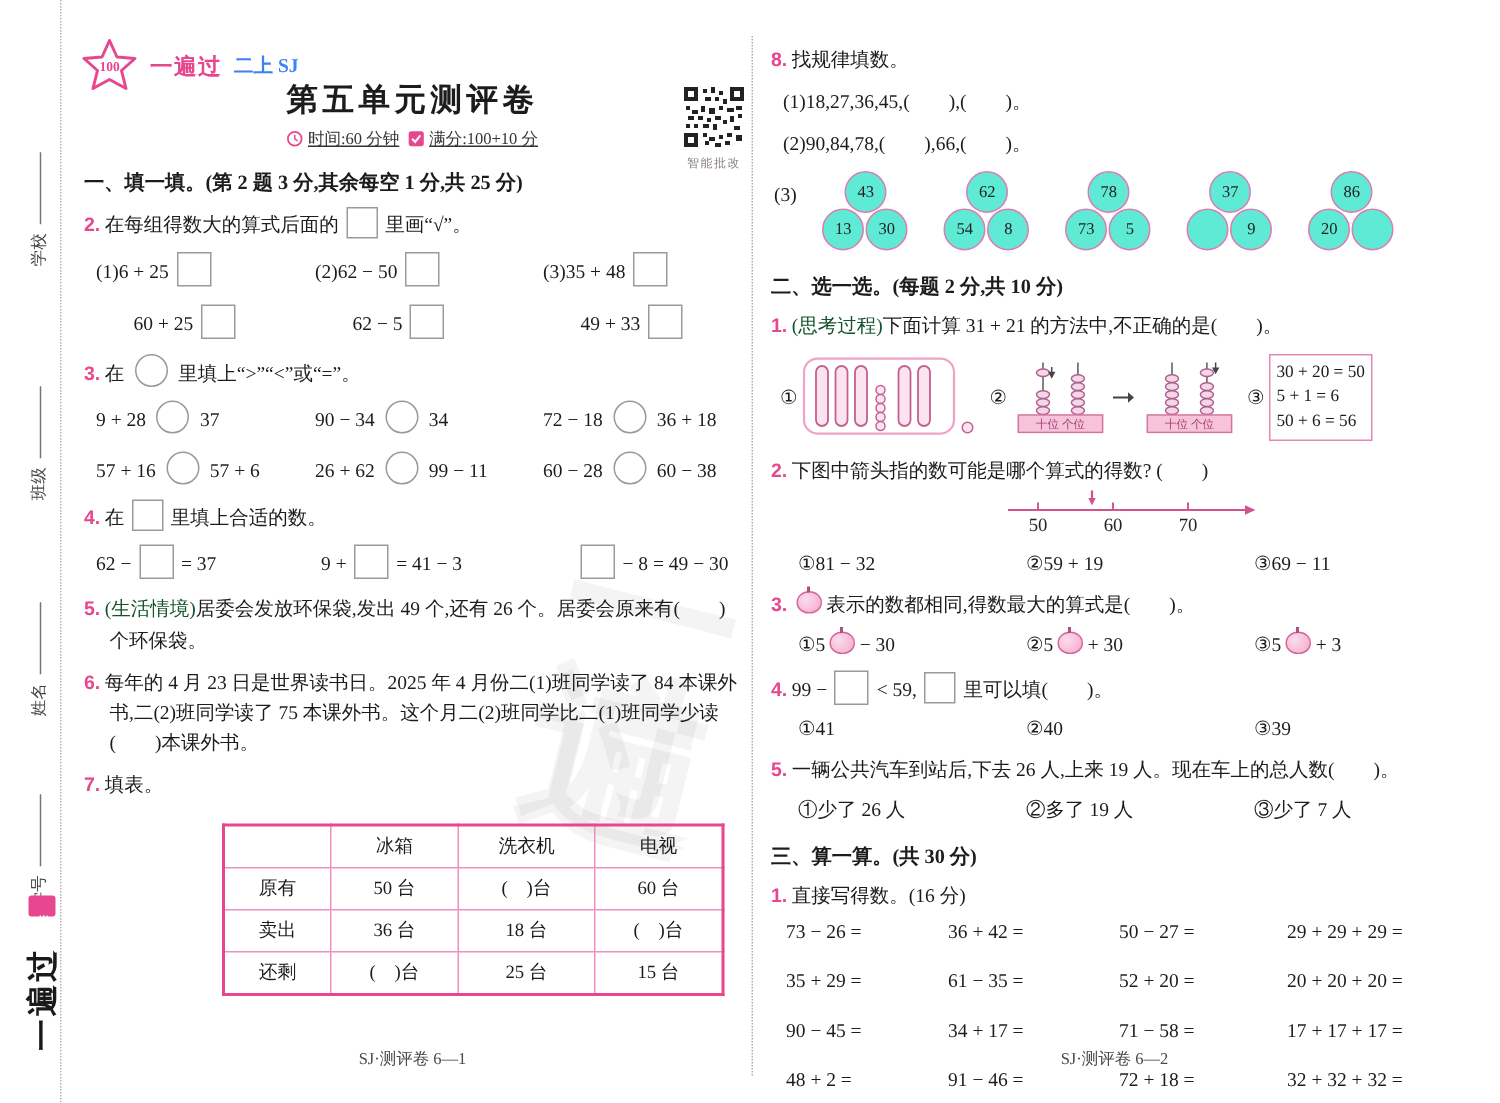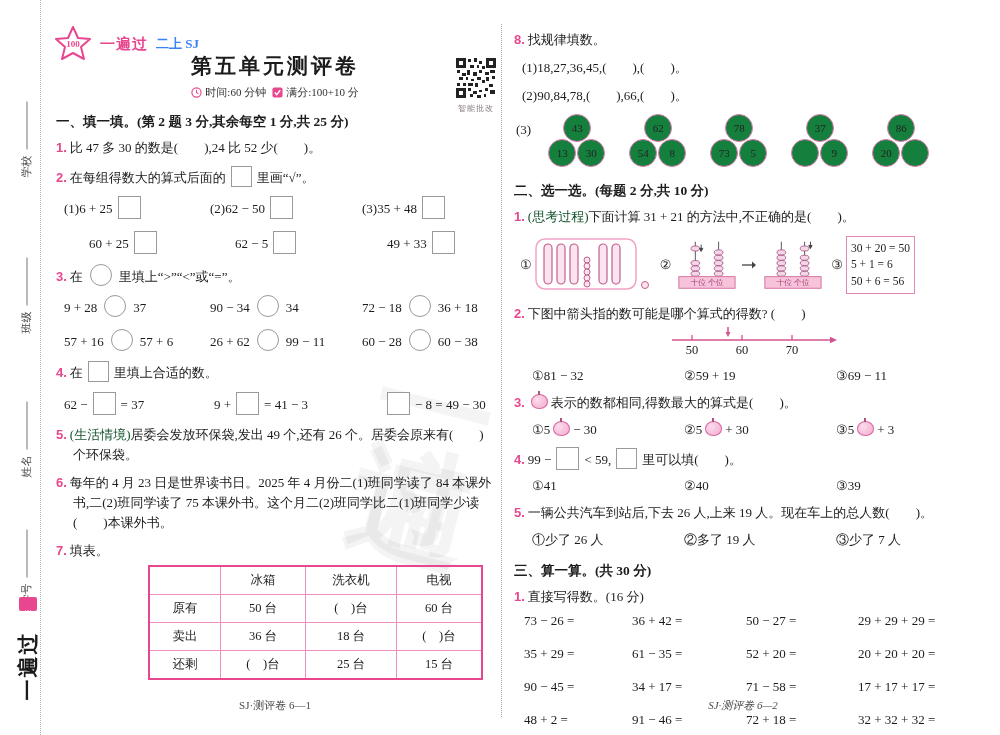--- a/index.html
+++ b/index.html
@@ -21,48 +21,48 @@
               color:#fff;font-size:10px;padding:4px 2px;border-radius:2px;letter-spacing:2px;}
   .side-name{position:absolute;left:-10px;top:652px;width:76px;text-align:center;transform:rotate(-90deg);
              font-weight:bold;font-size:21px;color:#1a1a1a;letter-spacing:2px;font-family:"Liberation Sans",sans-serif;}
   
   .watermark{position:absolute;left:368px;top:350px;writing-mode:vertical-rl;transform:rotate(14deg);
              font-size:120px;font-weight:bold;color:rgba(120,110,115,0.08);pointer-events:none;z-index:0;}
   
   .col-l{position:absolute;left:56px;top:52px;width:438px;z-index:1;}
   .col-r{position:absolute;left:514px;top:30px;width:458px;z-index:1;}
   .title{text-align:center;font-size:21px;font-weight:bold;letter-spacing:3px;margin:0 0 5px 0;}
-  .subtitle{display:flex;justify-content:center;align-items:center;gap:6px;font-size:11px;color:#333;}
+  .subtitle{display:flex;justify-content:center;align-items:center;gap:6px;font-size:11px;color:#333;text-decoration:underline;}
   .subtitle .ic{margin-right:3px;vertical-align:-2px;}
   .qr-wrap{position:absolute;right:-6px;top:6px;width:48px;text-align:center;}
   .qr-cap{font-size:8px;color:#8a7f82;margin-top:1px;letter-spacing:1px;}
   .sec{font-weight:bold;font-size:13.5px;margin:13px 0 7px 0;}
   .q{margin:0 0 8px 0;line-height:1.55;padding-left:17px;text-indent:-17px;}
   .qn{color:#e8478f;font-weight:bold;margin-right:3px;font-family:"Liberation Sans",sans-serif;}
   .tag{color:#14532d;}
   .sq{display:inline-block;width:21px;height:21px;border:1px solid #9a9a9a;background:#fff;
       vertical-align:-6px;margin:0 5px;}
   .sq.small{width:19px;height:19px;vertical-align:-5px;}
   .cmp{display:inline-block;width:20px;height:20px;border:1px solid #999;border-radius:50%;
        background:#fff;vertical-align:-5px;margin:0 7px;}
   .g3{display:grid;grid-template-columns:146px 152px 1fr;row-gap:12px;margin:4px 0 10px 8px;}
   .g3 .pad{padding-left:25px;}
   .g3q4{display:grid;grid-template-columns:150px 168px 1fr;margin:4px 0 10px 8px;}
   
-  table.tb{border-collapse:collapse;margin:4px 0 0 92px;font-size:12.5px;}
+  table.tb{border-collapse:collapse;margin:16px 0 0 92px;font-size:12.5px;}
   table.tb td{border:1px solid #ef8fbf;text-align:center;height:27px;padding:0 6px;}
   table.tb{border:2px solid #e8478f;}
   table.tb td.c0{width:58px;} table.tb td.c1{width:72px;} table.tb td.c2{width:78px;} table.tb td.c3{width:72px;}
   .footer{position:absolute;top:698px;font-size:11px;color:#4a4a4a;text-align:center;z-index:1;}
-  .f-l{left:56px;width:438px;} .f-r{left:514px;width:458px;font-style:italic;}
+  .f-l{left:56px;width:438px;} .f-r{left:514px;width:458px;}
   
   .triads{display:flex;gap:9px;margin:2px 0 8px 2px;align-items:flex-start;}
   .l3{margin-right:2px;margin-top:8px;}
   .triad{position:relative;width:72px;height:55px;}
-  .tc{position:absolute;width:26px;height:26px;border-radius:50%;background:#15803d;border:1px solid #e07ab2;
+  .tc{position:absolute;width:26px;height:26px;border-radius:50%;background:#5eead4;border:1px solid #e07ab2;
       display:flex;align-items:center;justify-content:center;font-size:11px;color:#222;}
   .tc.t{left:21px;top:0;} .tc.bl{left:6px;top:25px;} .tc.br{left:35px;top:25px;}
   .figs{display:flex;align-items:center;gap:7px;margin:4px 0 10px 6px;}
   .fig{display:flex;align-items:center;gap:3px;}
   .pink-box{border:1px solid #e387b4;padding:3px 4px;font-size:11.5px;line-height:1.45;}
   .nline{margin:2px 0 2px 150px;}
   .optrow{display:grid;grid-template-columns:152px 152px 1fr;margin:2px 0 9px 18px;}
   .apple{display:inline-block;width:15px;height:13px;background:radial-gradient(circle at 35% 35%,#fbdcec,#f3a9ce);
          border:1px solid #d9679f;border-radius:50% 50% 47% 47%;position:relative;vertical-align:-2px;margin:0 3px;}
   .apple::before{content:"";position:absolute;left:6px;top:-4px;width:2px;height:4px;background:#a9547f;}
@@ -150,21 +150,20 @@
           <rect x="10" y="26" width="2" height="2"></rect>
             <rect x="15" y="27" width="3" height="2"></rect>
             <rect x="20" y="26" width="2" height="2"></rect>
         </g>
       </svg>
       <div class="qr-cap">智能批改</div>
     </div>
 
     <div class="sec">一、填一填。(第 2 题 3 分,其余每空 1 分,共 25 分)</div>
 
-    <p class="q"><span class="qn">1.</span><span>比 47 多 30 的数是(　　),24 比 52 少(　　)。</span></p>
 
     <p class="q"><span class="qn">2.</span><span>在每组得数大的算式后面的</span><span class="sq small"></span><span>里画“√”。</span></p>
     <div class="g3">
       <span><span>(1)6 + 25</span><span class="sq"></span></span>
       <span><span>(2)62 − 50</span><span class="sq"></span></span>
       <span><span>(3)35 + 48</span><span class="sq"></span></span>
       <span class="pad"><span>60 + 25</span><span class="sq"></span></span>
       <span class="pad"><span>62 − 5</span><span class="sq"></span></span>
       <span class="pad"><span>49 + 33</span><span class="sq"></span></span>
     </div>

